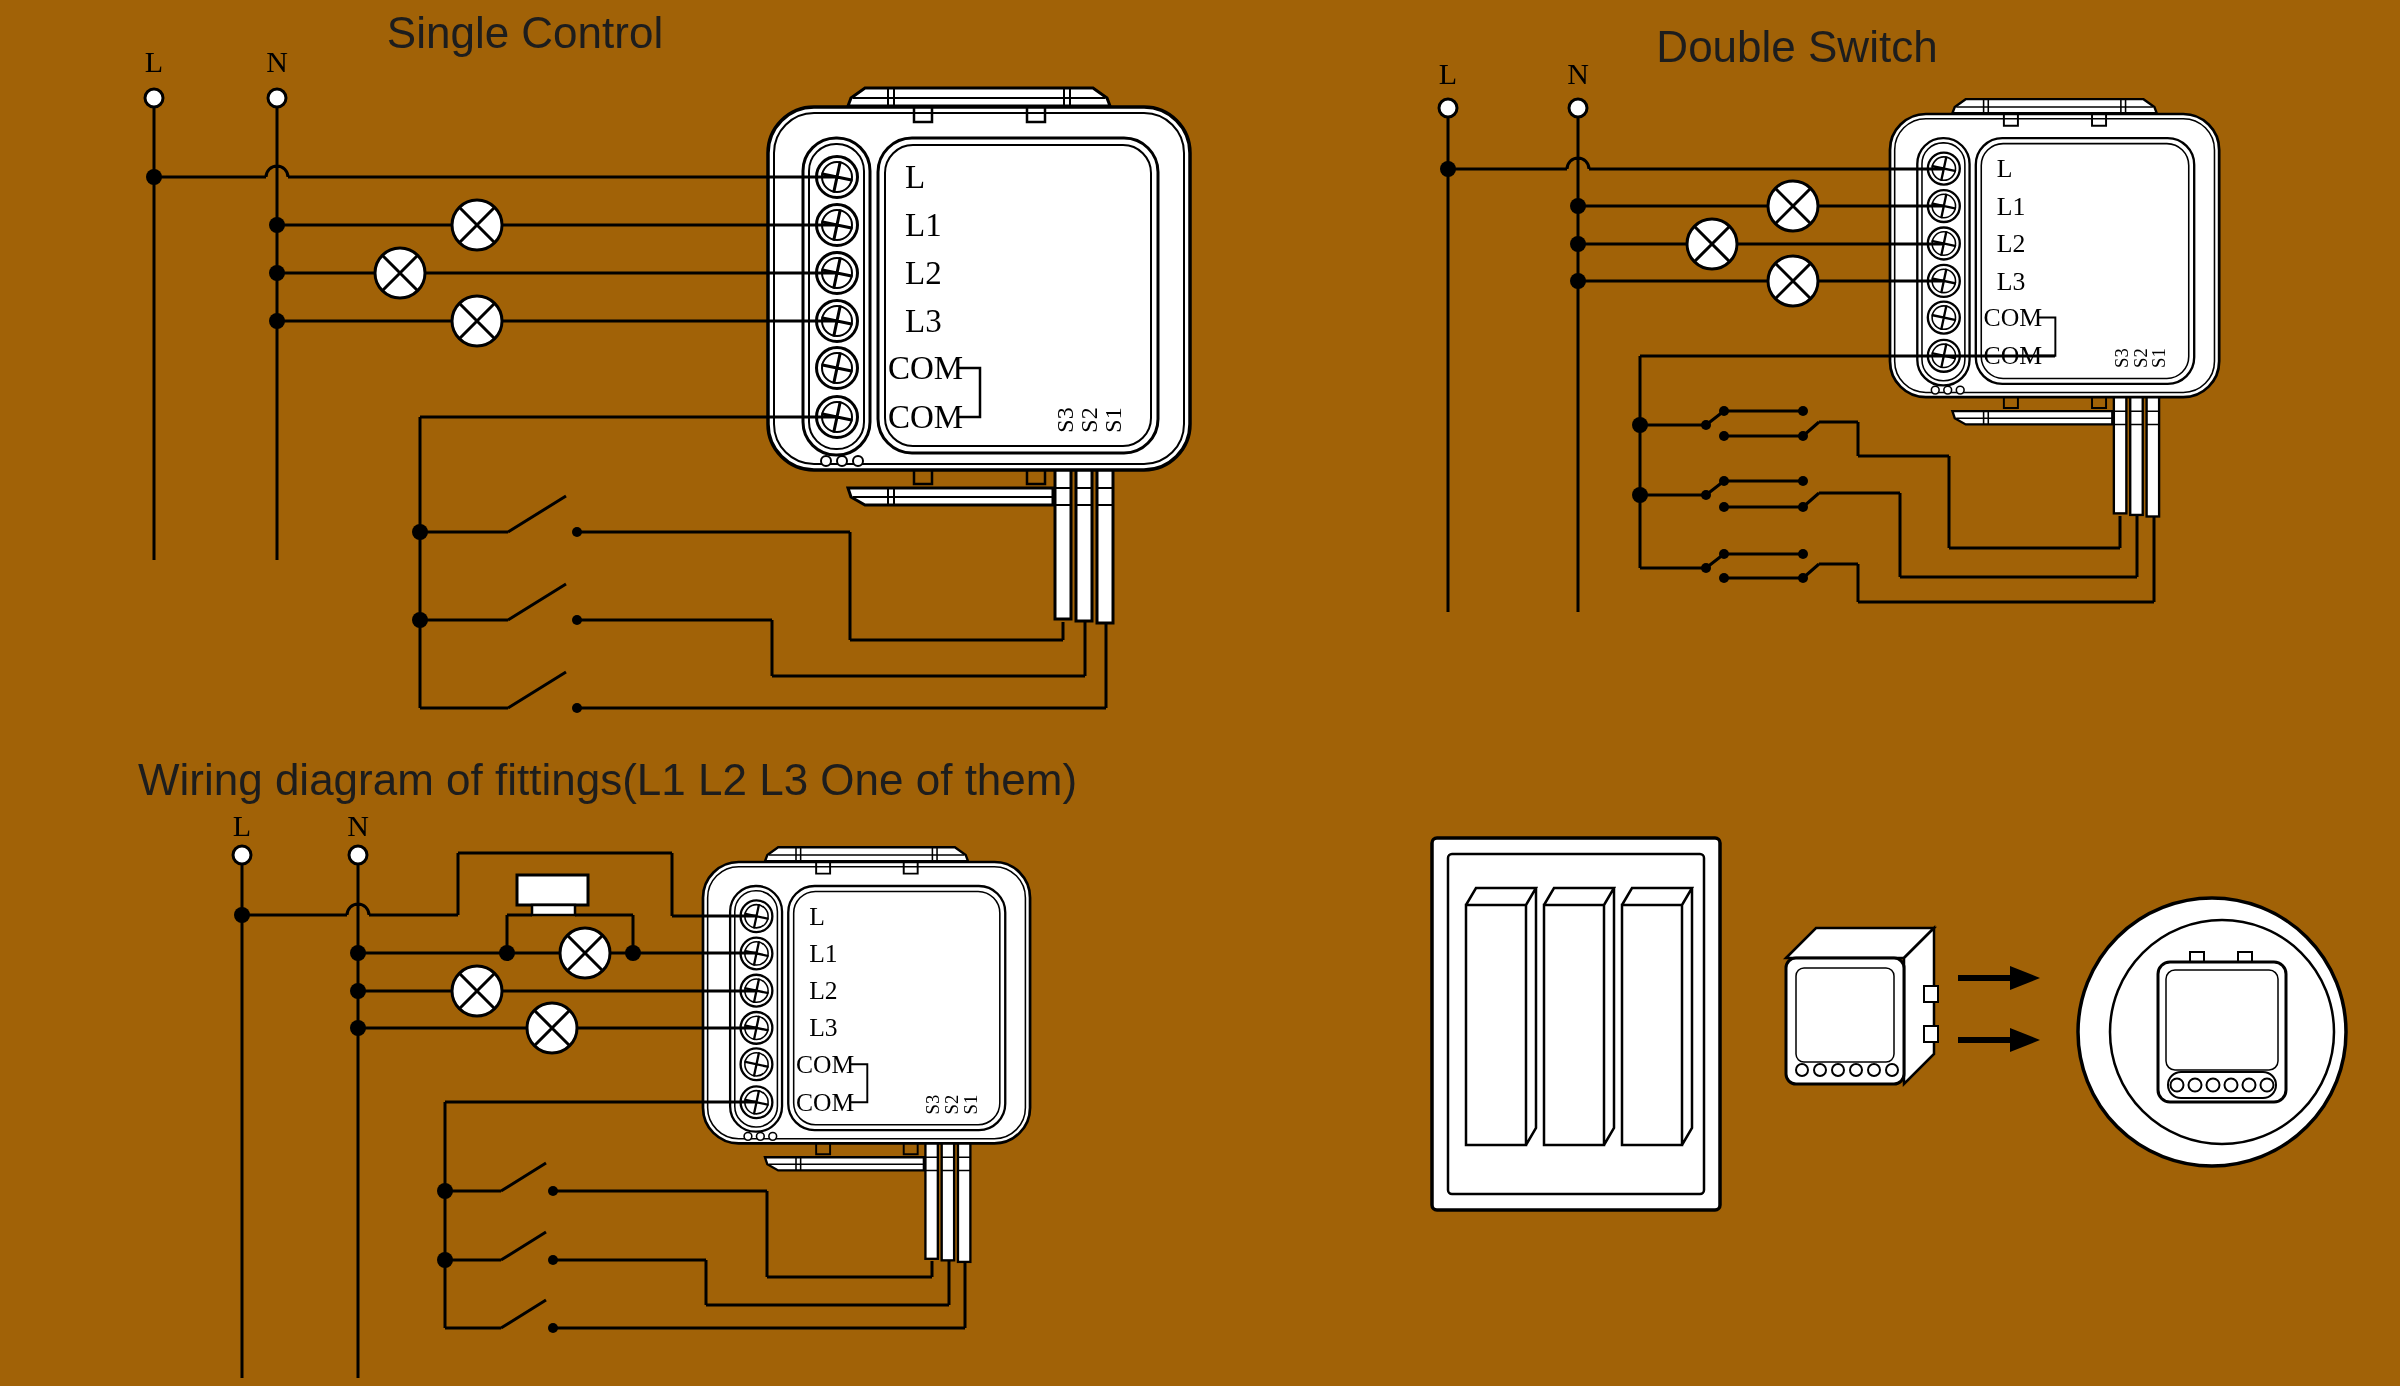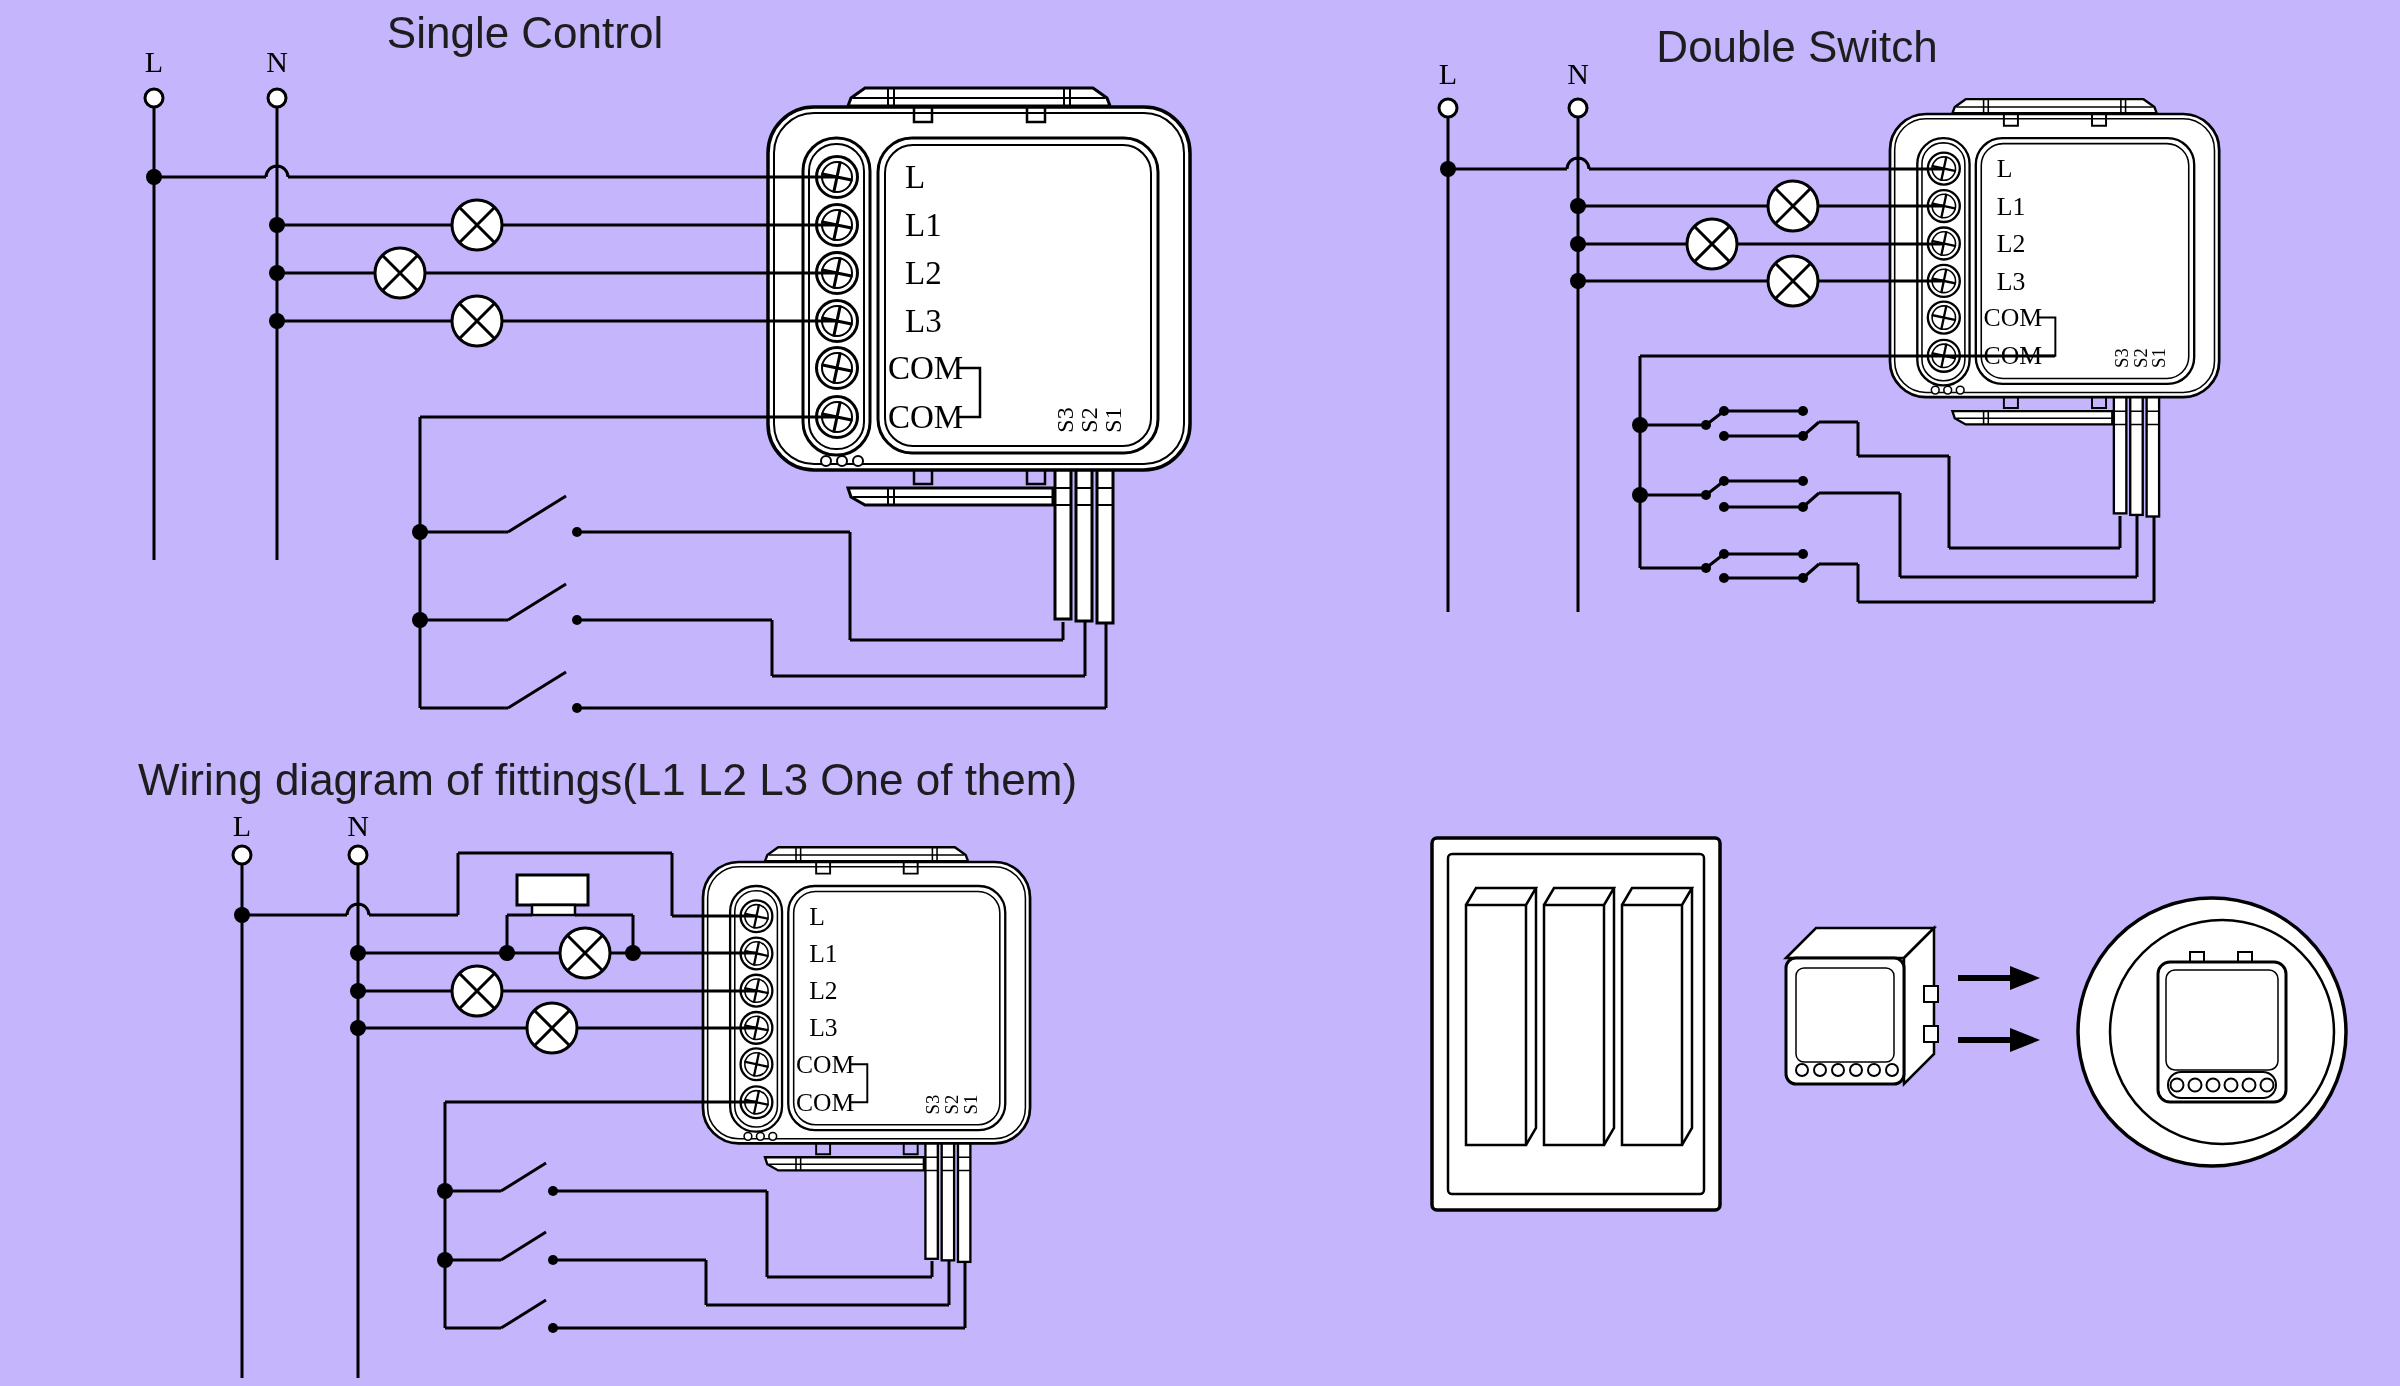--- a/index.html
+++ b/index.html
@@ -1,16 +1,16 @@
 <!DOCTYPE html>
 <html><head>
 <meta charset="utf-8">
 <style>
   html,body{margin:0;padding:0;background:#fff}
-  .page{width:2400px;height:1386px;background:#c4b5fd;position:relative;overflow:hidden}
+  .page{width:2400px;height:1386px;background:#a16207;position:relative;overflow:hidden}
   svg{display:block}
   .s15{stroke:#000;stroke-width:1.5;fill:none}
   .s2{stroke:#000;stroke-width:2;fill:none}
   .s25{stroke:#000;stroke-width:2.5;fill:none}
   .s3{stroke:#000;stroke-width:3;fill:none}
   .s35{stroke:#000;stroke-width:3.5;fill:none}
   .w{fill:#fff}
   .dot{fill:#000;stroke:none}
   text{fill:#000}
   .term{font-family:"Liberation Serif","DejaVu Serif",serif;font-size:33px}

